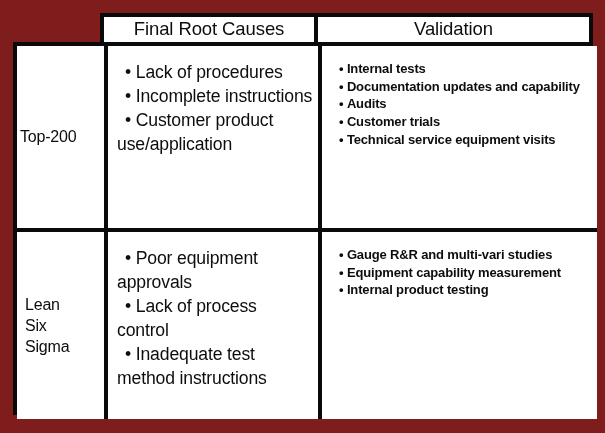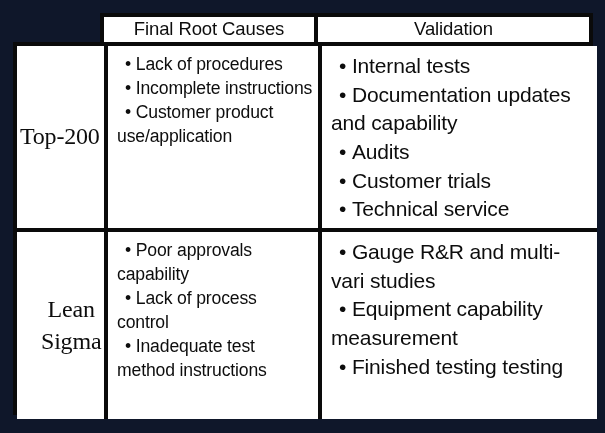--- a/index.html
+++ b/index.html
@@ -12,21 +12,21 @@
     height: 433px;
     font-family: "Liberation Sans", sans-serif;
     color: #0d0d0d;
     overflow: hidden;
   }
 
   #canvas {
     position: relative;
     width: 605px;
     height: 433px;
-    background: #0f172a;
+    background: #7f1d1d;
   }
 
   
   .table-wrap {
     position: absolute;
     left: 13px;
     top: 13px;
     width: 580px;
     height: 402px;
   }
@@ -80,45 +80,44 @@
     overflow: hidden;
   }
   .cell.div-left  { border-left: 4px solid #0a0a0a; }
   .cell.div-top   { border-top: 4px solid #0a0a0a; }
 
   
   .rowlabel {
     display: flex;
     align-items: center;
     padding-left: 3px;
-    font-size: 24px;
+    font-size: 16px;
     line-height: 1.32;
     letter-spacing: -0.2px;
-    font-family: Liberation Serif, serif;
   }
-  .rowlabel.multi { padding-left: 24px; text-align: center; }
+  .rowlabel.multi { padding-left: 8px; }
   .rowlabel .ln { display: block; }
 
   
   .bullets {
-    padding: 6px 5px 0 9px;
+    padding: 14px 5px 0 9px;
     font-size: 17.6px;
     line-height: 1.365;
     letter-spacing: -0.15px;
   }
   .bullets .bi {
     display: block;
     text-indent: 8px;
     margin: 0 0 0 0;
     padding: 0;
   }
   .bullets .bi::before {
     content: "\2022\00a0";
   }
-  .bullets.wide { padding-left: 9px; font-size: 21px; }
+  .bullets.wide { padding-left: 9px; font-size: 13px; font-weight: bold; }
 </style>
 </head>
 <body>
 
 <div id="canvas">
   <div class="table-wrap">
 
     <div class="hdr-row">
       <div class="hdr-cell c2">
         <span>Final Root Causes</span>
@@ -146,31 +145,32 @@
         <span class="bi">Internal tests</span>
         <span class="bi">Documentation updates and capability</span>
         <span class="bi">Audits</span>
         <span class="bi">Customer trials</span>
         <span class="bi">Technical service equipment visits</span>
       </div>
 
       <div class="cell div-top rowlabel multi">
         <span>
           <span class="ln">Lean</span>
+          <span class="ln">Six</span>
           <span class="ln">Sigma</span>
         </span>
       </div>
 
       <div class="cell div-top div-left bullets">
-        <span class="bi">Poor approvals capability</span>
+        <span class="bi">Poor equipment approvals</span>
         <span class="bi">Lack of process control</span>
         <span class="bi">Inadequate test method instructions</span>
       </div>
 
       <div class="cell div-top div-left bullets wide">
         <span class="bi">Gauge R&amp;R and multi-vari studies</span>
         <span class="bi">Equipment capability measurement</span>
-        <span class="bi">Finished testing testing</span>
+        <span class="bi">Internal product testing</span>
       </div>
 
     </div>
   </div>
 </div>
 
 </body></html>

